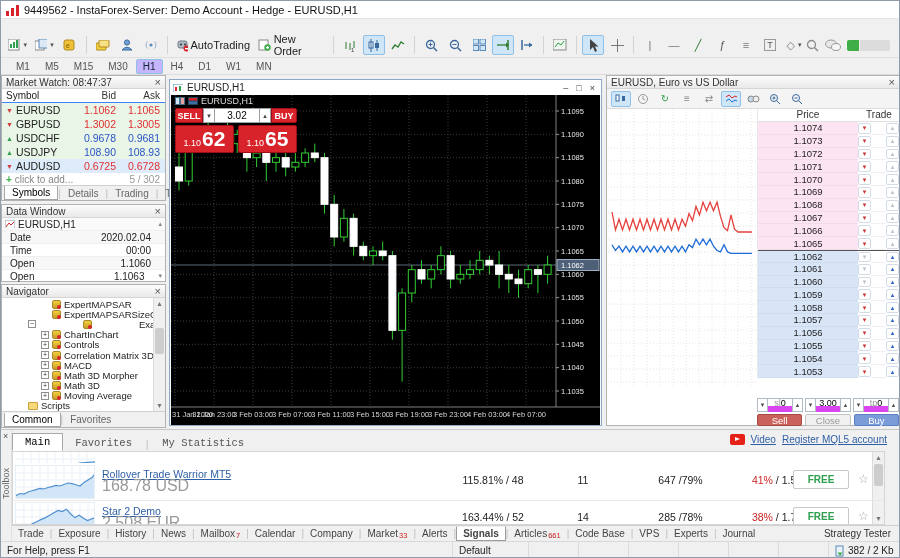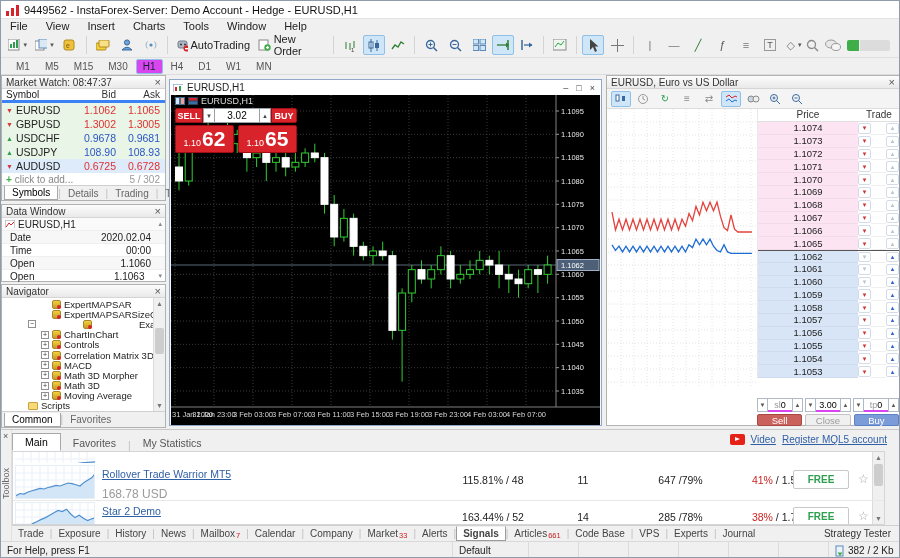--- a/index.html
+++ b/index.html
@@ -22,33 +22,33 @@
   .tbtn .lbl{font-size:11px;color:#222;}
   .tsep{width:1px;height:18px;background:#d4d4d4;margin:0 4px;}
   .caret{font-size:7px;color:#555;}
   #tb-right{margin-left:auto;display:flex;align-items:center;gap:6px;padding-right:6px;}
   #conn{display:flex;align-items:center;gap:1px;}
   #conn .g{width:12px;height:11px;background:#3fae49;border-radius:2px 0 0 2px;}
   #conn .w{width:30px;height:11px;background:#dcdcdc;border-radius:0 2px 2px 0;}
   #tfbar{position:absolute;left:0;top:57px;width:100%;height:17px;background:#f0f0f0;
          display:flex;align-items:center;padding-left:8px;border-bottom:1px solid #dcdcdc;}
   .tf{font-size:10px;color:#555;padding:1px 6px;margin-right:1px;border:1px solid transparent;border-radius:2px;}
-  .tf.on{background:#d946ef;border-color:#8fc0e8;color:#123;}
+  .tf.on{background:#c4b5fd;border-color:#8fc0e8;color:#123;}
   
   .panel{position:absolute;background:#fff;border:1px solid #b2b2b2;}
   .phead{height:13px;background:linear-gradient(#fcfcfc,#e9e9e9);border-bottom:1px solid #d5d5d5;
          font-size:10px;color:#333;display:flex;align-items:center;padding:0 4px;}
   .phead .x{margin-left:auto;color:#555;font-size:11px;line-height:10px;}
   .ptabs{position:absolute;left:0;right:0;bottom:0;background:#f0f0f0;border-top:1px solid #cfcfcf;
          display:flex;align-items:center;font-size:10px;color:#666;padding-left:2px;}
   .ptab{padding:1px 7px;}
   .ptab.on{background:#fff;border:1px solid #a8a8a8;border-top:none;color:#000;}
   .ptsep{color:#c0c0c0;}
   
-  #mw-head-row{display:flex;height:14px;align-items:center;font-size:10px;color:#333;border-bottom:3px solid #3b82f6;}
+  #mw-head-row{display:flex;height:14px;align-items:center;font-size:10px;color:#333;border-bottom:1px solid #3b82f6;}
   .mwrow{display:flex;height:14px;align-items:center;font-size:10.5px;}
   .mw-sym{width:74px;display:flex;align-items:center;gap:3px;padding-left:4px;color:#222;}
   .mw-bid,.mw-ask{width:44px;text-align:right;padding-right:4px;}
   .mw-arrow{font-size:7px;}
   #mw-add{display:flex;height:13px;align-items:center;font-size:10px;color:#888;padding-left:4px;gap:3px;}
   
   .dwrow{display:flex;height:13px;align-items:center;font-size:10px;border-bottom:1px solid #efefef;}
   .dw-l{width:70px;padding-left:8px;color:#222;}
   .dw-v{flex:1;text-align:right;padding-right:14px;}
   
@@ -100,45 +100,45 @@
   .lrow.divider{border-top:1px solid #555;}
   .lprice{width:100px;font-size:9.5px;display:flex;align-items:center;justify-content:center;color:#222;
           border-bottom:1px solid rgba(0,0,0,0.04);}
   .lbtn{width:13px;display:flex;align-items:center;justify-content:center;font-size:7px;
         background:#fff;border:1px solid #d3dce6;border-radius:2px;margin:1px 0;}
   .lblank{width:15px;background:#fff;border-bottom:1px solid #f0f0f0;}
   .lbtn.red{color:#cc3333;} .lbtn.blue{color:#3366cc;} .lbtn.mut{color:#b8c4ce;}
   #domctl{position:absolute;left:150px;top:322px;width:142px;height:14px;display:flex;gap:2px;font-size:9px;}
   .spgrp{display:flex;}
   .spb{width:11px;background:#fff;border:1px solid #b0bac4;font-size:6px;color:#555;display:flex;align-items:center;justify-content:center;}
-  .spv{width:24px;background:#fff;border-top:1px solid #b0bac4;border-bottom:2px solid #d946ef;
+  .spv{width:24px;background:#fff;border-top:1px solid #b0bac4;border-bottom:6px solid #d946ef;
        display:flex;align-items:center;justify-content:center;gap:0;color:#000;}
   .spv .gl{color:#999;}
   #dombtns{position:absolute;left:150px;top:338px;width:142px;height:12px;display:flex;gap:3px;}
   .domb{flex:1;font-size:9.5px;display:flex;align-items:center;justify-content:center;border-radius:2px;}
   #domb-sell{background:#cb615d;border:1px solid #a74843;color:#fff;}
   #domb-close{background:#f0f0f0;border:1px solid #c3c3c3;color:#999;}
   #domb-buy{background:#7b9bd9;border:1px solid #5d82c4;color:#fff;}
   
   #toolbox{position:absolute;left:0;top:428px;width:900px;height:112px;background:#f0f0f0;border-top:1px solid #c9c9c9;}
   #tbx-strip{position:absolute;left:0;top:0;width:11px;height:112px;background:#f0f0f0;border-right:1px solid #e0e0e0;}
   #tbx-strip .vtxt{position:absolute;top:38px;left:0px;width:11px;font-size:9px;color:#666;
                    writing-mode:vertical-rl;transform:rotate(180deg);}
   #tbx-strip .x{position:absolute;top:1px;left:2px;font-size:9px;color:#555;}
-  #sig-tabs{position:absolute;left:11px;top:2px;height:19px;display:flex;align-items:flex-end;font-size:10.5px;color:#555;}
+  #sig-tabs{position:absolute;left:11px;top:2px;height:19px;display:flex;align-items:flex-end;font-size:10.5px;color:#555;font-family:Liberation Mono, monospace;}
   .stab{padding:2px 12px;}
   .stab.on{background:#fff;border:1px solid #a8a8a8;border-bottom:1px solid #fff;color:#000;}
   #sig-links{position:absolute;right:14px;top:4px;display:flex;align-items:center;gap:6px;font-size:10px;}
   #sig-links a{color:#2f5fa5;text-decoration:underline;}
   .yt{width:15px;height:11px;background:#e62117;border-radius:2px;position:relative;}
   .yt::after{content:"";position:absolute;left:5px;top:3px;border-left:5px solid #fff;border-top:2.5px solid transparent;border-bottom:2.5px solid transparent;}
   #sig-content{position:absolute;left:11px;top:21px;right:16px;bottom:16px;background:#fff;border:1px solid #d5d5d5;overflow:hidden;}
   .sigrow{position:absolute;left:0;right:0;height:36px;}
   .signame{position:absolute;left:89px;top:4px;color:#2f5fa5;text-decoration:underline;font-size:10.5px;}
-  .sigprice{position:absolute;left:89px;top:23px;color:#9a9a9a;font-size:12px;}
+  .sigprice{position:absolute;left:89px;top:13px;color:#9a9a9a;font-size:16px;}
   .sigcell{position:absolute;top:10px;font-size:10.5px;color:#222;text-align:center;}
   .free{position:absolute;top:6px;width:56px;height:19px;border:1px solid #c8c8c8;border-radius:2px;
         color:#2e9e4f;font-size:10px;font-weight:bold;display:flex;align-items:center;justify-content:center;background:#fff;}
   .star{position:absolute;top:8px;color:#a8a8a8;font-size:12px;}
   .sigsep{position:absolute;left:0;right:0;height:1px;background:#e8e8e8;}
   #tbx-tabbar{position:absolute;left:11px;right:0;bottom:0;height:16px;background:#f0f0f0;border-top:1px solid #d0d0d0;
               display:flex;align-items:center;font-size:10px;color:#444;}
   .btab{padding:1px 6px;display:flex;align-items:flex-start;gap:1px;}
   .btab.on{background:#fff;border:1px solid #9c9c9c;border-top:1px solid #f0f0f0;font-weight:bold;}
   .btabsep{color:#c0c0c0;}
@@ -158,29 +158,20 @@
 
   <div id="titlebar">
     <svg class="logo" width="13" height="12">
       <rect x="0" y="7" width="3" height="5" fill="#d8232a"></rect>
         <rect x="5" y="4" width="3" height="8" fill="#d8232a"></rect>
         <rect x="10" y="1" width="3" height="11" fill="#d8232a"></rect>
     </svg>
     <span class="ttl">9449562 - InstaForex-Server: Demo Account - Hedge - EURUSD,H1</span>
   </div>
 
-  <div id="menubar">
-      <span class="mitem">File</span>
-      <span class="mitem">View</span>
-      <span class="mitem">Insert</span>
-      <span class="mitem">Charts</span>
-      <span class="mitem">Tools</span>
-      <span class="mitem">Window</span>
-      <span class="mitem">Help</span>
-    </div>
 
   <div id="toolbar">
     <span class="tbtn">
       <svg width="13" height="12">
           <rect x="0" y="0" width="11" height="11" fill="#fff" stroke="#888"></rect>
           <rect x="2" y="5" width="2" height="4" fill="#2e9e4f"></rect>
           <rect x="5" y="3" width="2" height="6" fill="#2e9e4f"></rect>
           <rect x="8" y="1" width="2" height="8" fill="#2e9e4f"></rect>
         </svg>
       <span class="caret">▾</span>

